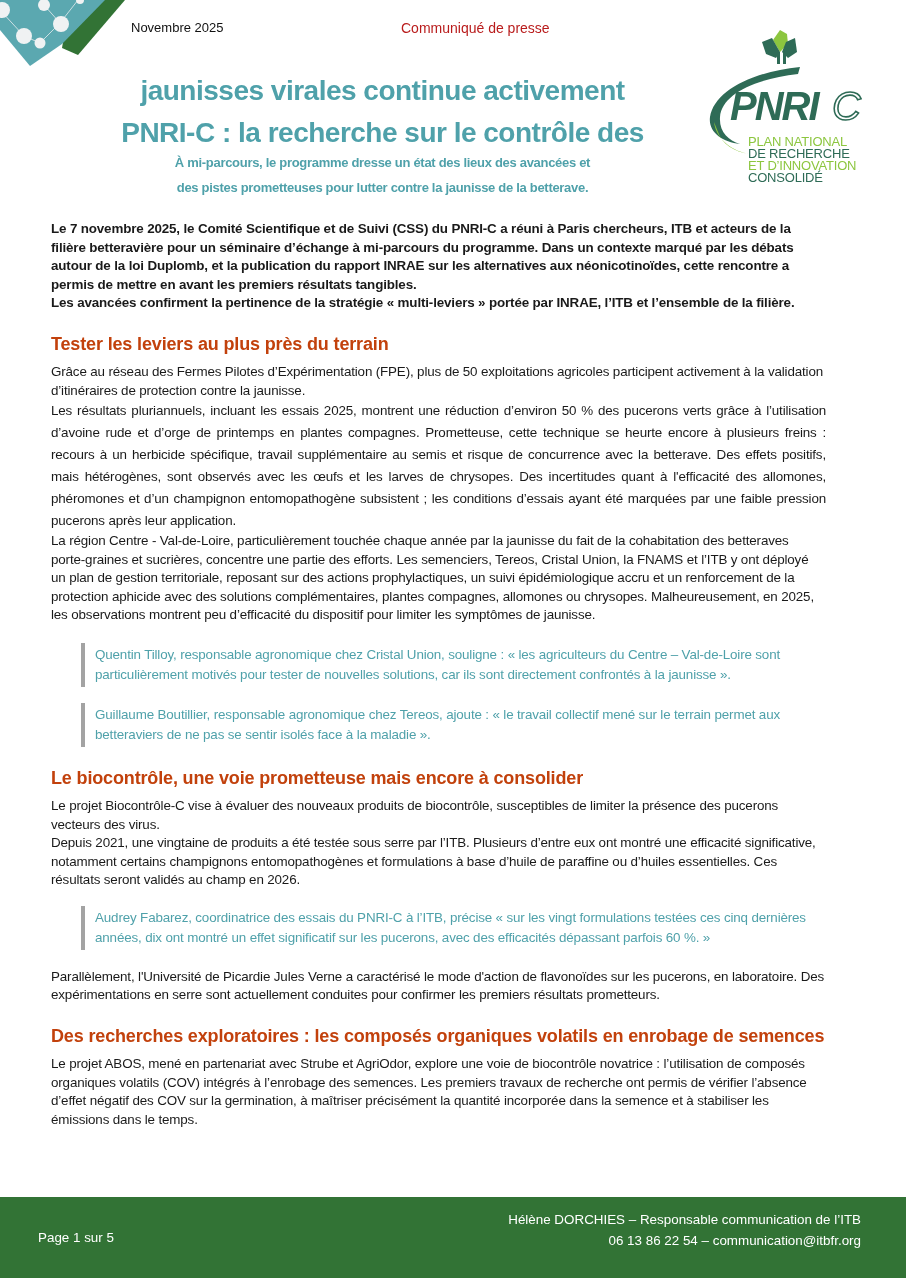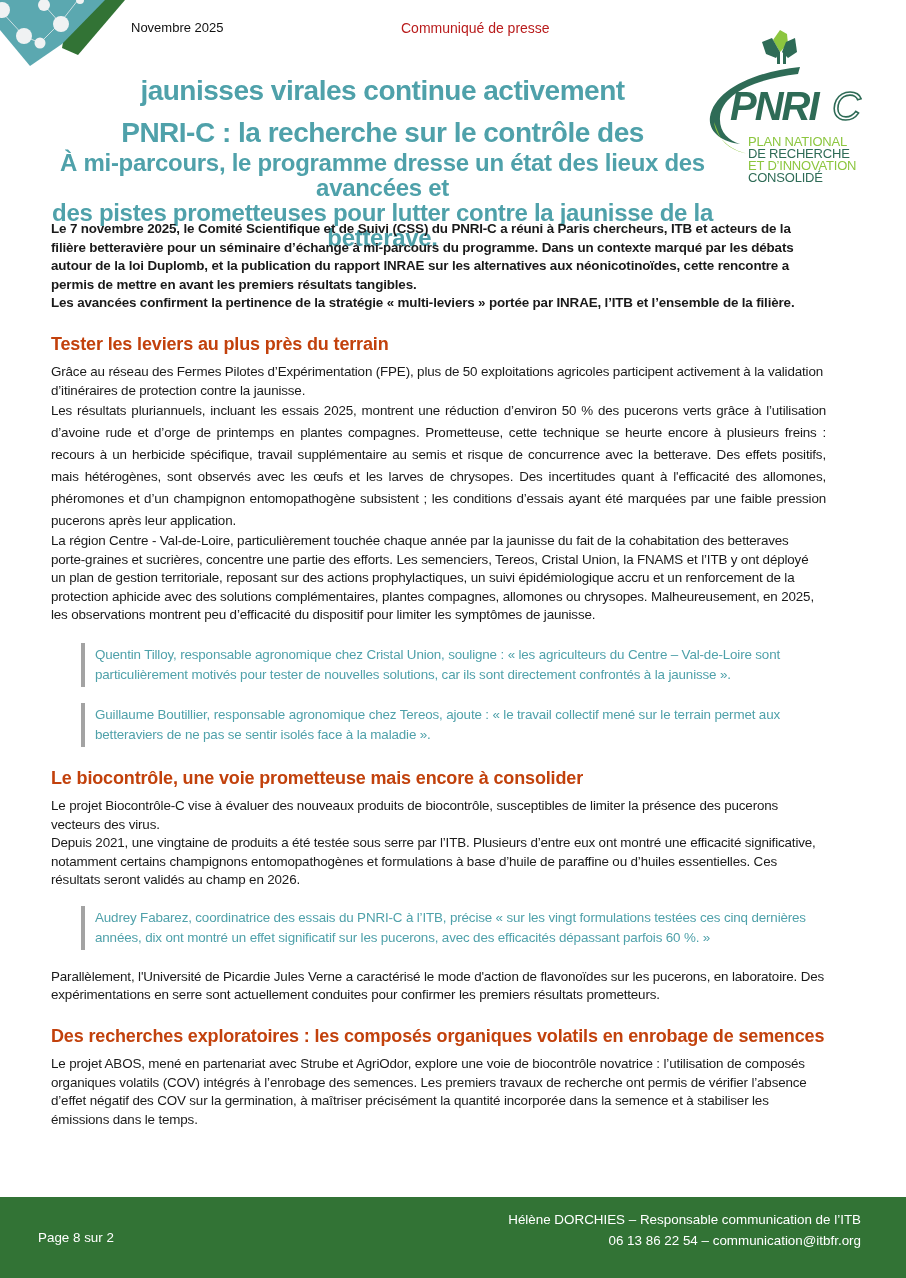--- a/index.html
+++ b/index.html
@@ -10,21 +10,21 @@
   }
   .corner { position:absolute; left:0; top:0; width:130px; height:80px; }
   .hdr-date { position:absolute; left:131px; top:20px; font-size:13px; color:#111; }
   .hdr-type { position:absolute; left:401px; top:20px; font-size:14px; color:#b91c1c; }
   .logo { position:absolute; left:700px; top:22px; width:180px; height:160px; }
   .logo-text { position:absolute; left:748px; top:136px; font-size:13px; line-height:12px; letter-spacing:-0.2px; }
   .logo-text div { white-space:nowrap; }
   .title { position:absolute; left:60px; top:70px; width:645px; text-align:center;
     color:#4fa1aa; font-weight:bold; font-size:28px; line-height:42px; letter-spacing:-0.5px; }
   .subtitle { position:absolute; left:40px; top:150px; width:685px; text-align:center;
-    color:#4fa1aa; font-weight:bold; font-size:24px; line-height:25px; letter-spacing:-0.3px; }
+    color:#4fa1aa; font-weight:bold; font-size:13px; line-height:25px; letter-spacing:-0.3px; }
   .content { position:absolute; left:51px; top:220px; width:775px; font-size:13.4px; line-height:18.5px; letter-spacing:-0.15px; }
   .lead { font-weight:bold; }
   .lead p { margin:0; }
   .h2 { color:#c2410c; font-weight:bold; font-size:18px; margin:22px 0 10px 0; }
   .para p { margin:0; }
   .just { text-align:justify; line-height:22px; }
   .quote { border-left:4px solid #a3a3a3; color:#4fa1aa; padding:2px 0 2px 10px; margin:16px 0 0 30px; line-height:20px; }
   .footer { position:absolute; left:0; top:1197px; width:906px; height:81px; background:#327335; color:#fff; font-size:13.4px; }
   .foot-page { position:absolute; left:38px; top:33px; }
   .foot-contact { position:absolute; right:45px; top:12px; text-align:right; line-height:21px; }
@@ -113,18 +113,18 @@
     <p>Parallèlement, l'Université de Picardie Jules Verne a caractérisé le mode d'action de flavonoïdes sur les pucerons, en laboratoire. Des expérimentations en serre sont actuellement conduites pour confirmer les premiers résultats prometteurs.</p>
   </div>
 
   <div class="h2">Des recherches exploratoires : les composés organiques volatils en enrobage de semences</div>
   <div class="para">
     <p>Le projet ABOS, mené en partenariat avec Strube et AgriOdor, explore une voie de biocontrôle novatrice : l’utilisation de composés organiques volatils (COV) intégrés à l’enrobage des semences. Les premiers travaux de recherche ont permis de vérifier l’absence d’effet négatif des COV sur la germination, à maîtriser précisément la quantité incorporée dans la semence et à stabiliser les émissions dans le temps.</p>
   </div>
 </div>
 
 <div class="footer">
-  <div class="foot-page">Page 8 sur 2</div>
+  <div class="foot-page">Page 1 sur 5</div>
   <div class="foot-contact">
     <div>Hélène DORCHIES – Responsable communication de l’ITB</div>
     <div>06 13 86 22 54 – communication@itbfr.org</div>
   </div>
 </div>
 
 </body></html>

